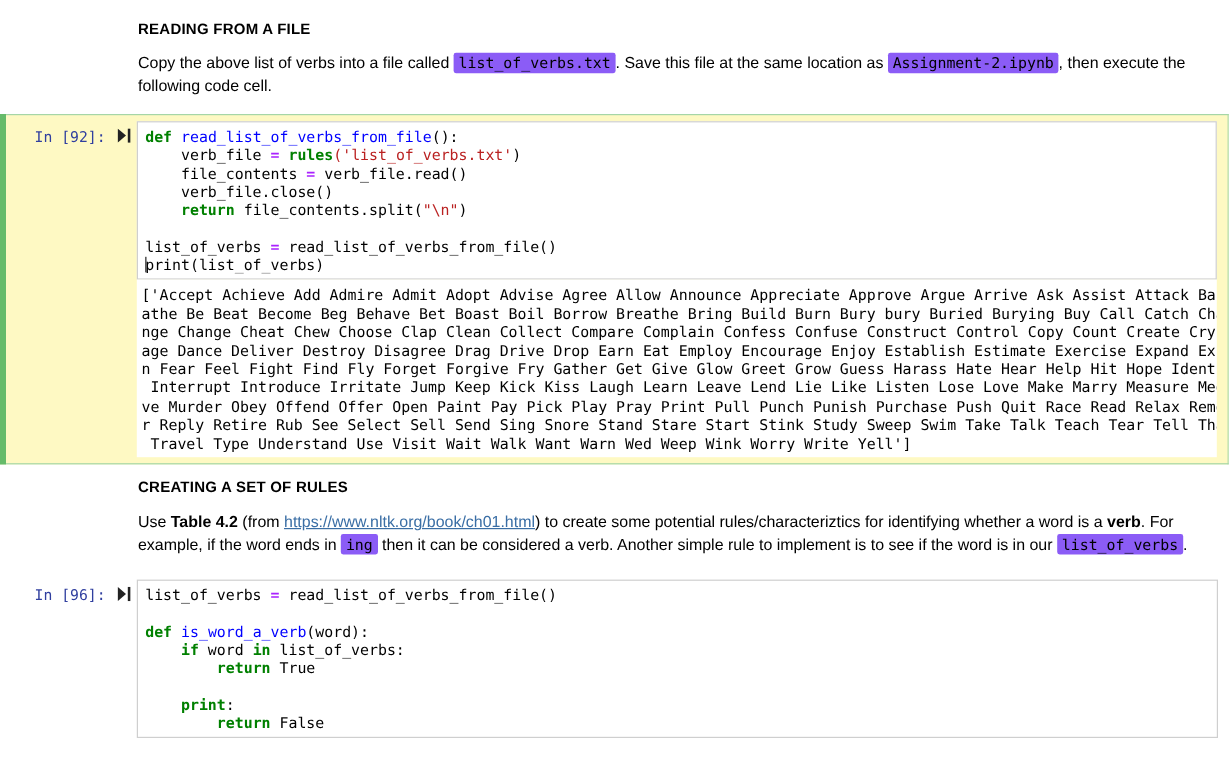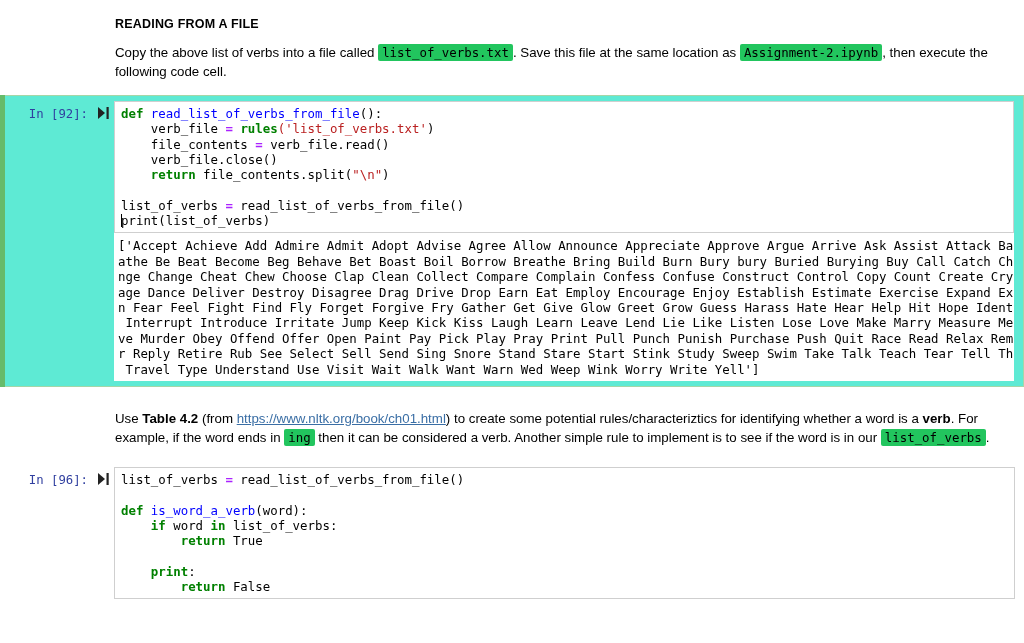--- a/index.html
+++ b/index.html
@@ -29,21 +29,21 @@
   }
   .md-p {
     font-size: 13.3px;
     color: #000000;
     line-height: 18.5px;
     margin: 0;
   }
   code.inline {
     font-family: "DejaVu Sans Mono", "Liberation Mono", monospace;
     font-size: 12.4px;
-    background: #22c55e;
+    background: #8b5cf6;
     color: #000000;
     padding: 1px 4px 1px 4px;
     border-radius: 2px;
     text-align: right;
   }
   a.md-link {
     color: #3a6ea5;
     text-decoration: underline;
     margin-top: 19px;
   }
@@ -52,21 +52,21 @@
   
   .cell {
     position: relative;
     display: flex;
     align-items: flex-start;
     padding: 5px 9px 5px 0;
   }
   .cell.selected {
     border: 1px solid #a5d6a7;
     border-left: none;
-    background: #5eead4;
+    background: #fef9c3;
   }
   .cell.selected::before {
     content: "";
     position: absolute;
     left: 0; top: -1px; bottom: -1px;
     width: 5px;
     background: #66bb6a;
   }
   .prompt {
     flex: 0 0 92px;
@@ -175,20 +175,21 @@
  Interrupt Introduce Irritate Jump Keep Kick Kiss Laugh Learn Leave Lend Lie Like Listen Lose Love Make Marry Measure Meet Mo
 ve Murder Obey Offend Offer Open Paint Pay Pick Play Pray Print Pull Punch Punish Purchase Push Quit Race Read Relax Remembe
 r Reply Retire Rub See Select Sell Send Sing Snore Stand Stare Start Stink Study Sweep Swim Take Talk Teach Tear Tell Thank
  Travel Type Understand Use Visit Wait Walk Want Warn Wed Weep Wink Worry Write Yell']</pre>
     </div>
   </div>
 
   <div class="spacer-d"></div>
 
   <div class="md-block">
+    <h3 class="md-h3">CREATING A SET OF RULES</h3>
     <div class="spacer-b"></div>
     <p class="md-p"><span>Use </span><b class="md-b">Table 4.2</b><span> (from </span><a class="md-link" href="#">https://www.nltk.org/book/ch01.html</a><span>) to create some potential rules/characteriztics for identifying whether a word is a </span><b class="md-b">verb</b><span>. For example, if the word ends in </span><code class="inline">ing</code><span> then it can be considered a verb. Another simple rule to implement is to see if the word is in our </span><code class="inline">list_of_verbs</code><span>.</span></p>
   </div>
 
   <div class="spacer-e"></div>
 
   <div class="cell">
     <div class="prompt">In [96]:</div>
     <div class="runbtn">
       <svg width="11" height="12" viewBox="0 0 11 12" aria-hidden="true">

